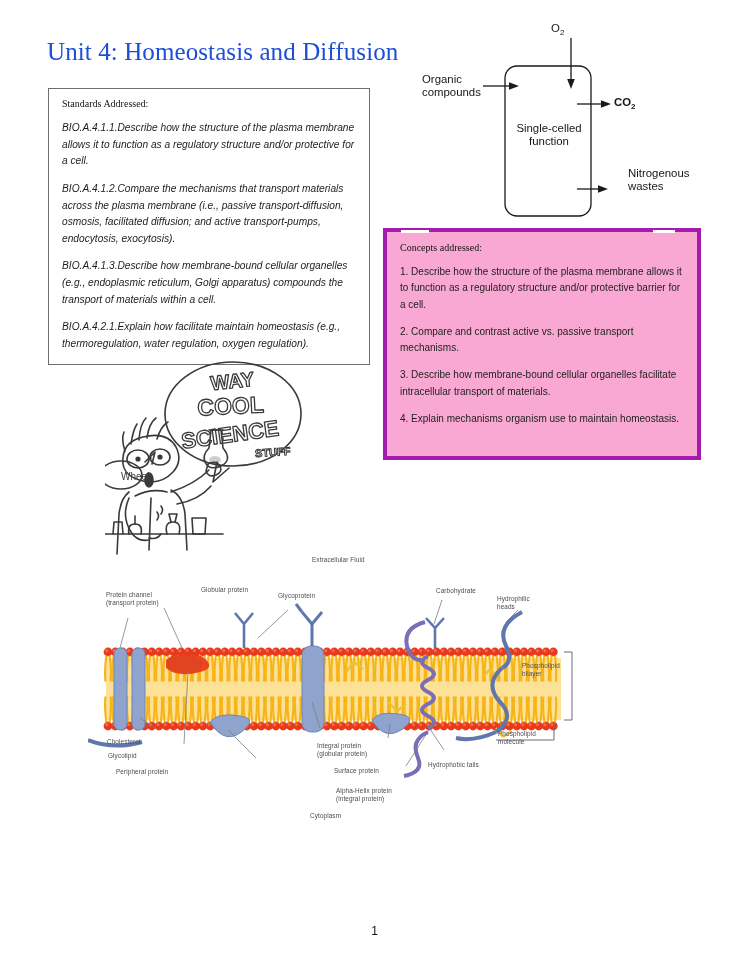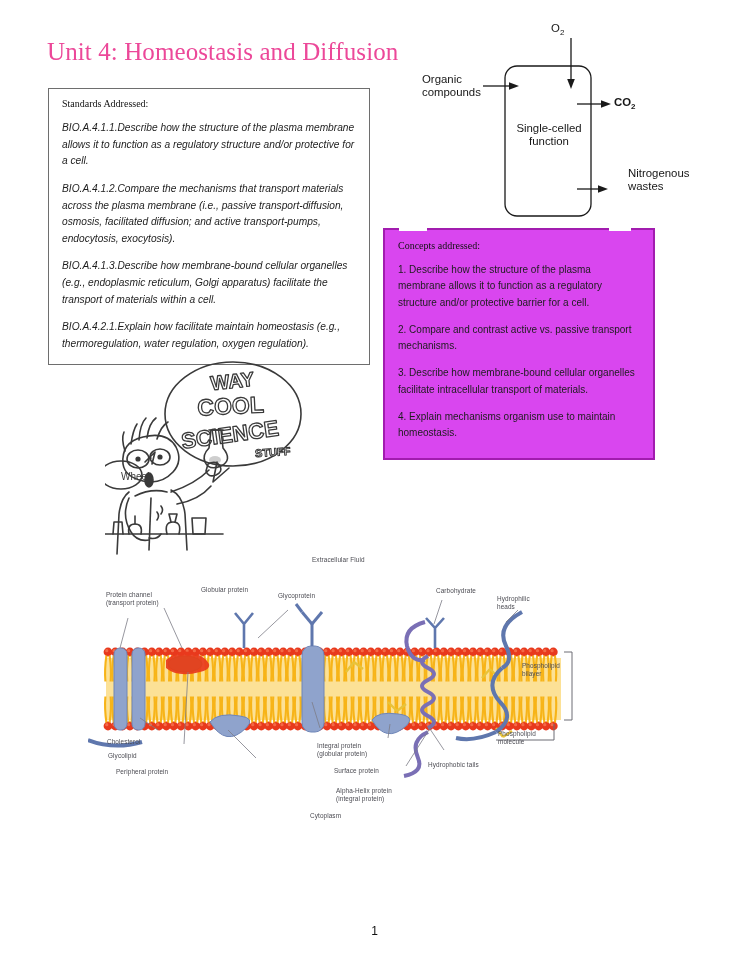--- a/index.html
+++ b/index.html
@@ -3,32 +3,32 @@
 <meta charset="utf-8">
 <style>
   html,body{margin:0;padding:0;background:#ffffff;}
   body{width:749px;height:970px;position:relative;overflow:hidden;
        font-family:"Liberation Sans", sans-serif;color:#1a1a1a;}
 
   .page{position:absolute;inset:0;background:#fff;}
 
   
   .doc-title{position:absolute;left:47px;top:38px;font-family:"Liberation Serif", serif;
-             font-size:25px;line-height:1.1;color:#ec4899;letter-spacing:0.1px;white-space:nowrap;}
+             font-size:25px;line-height:1.1;color:#1d4ed8;letter-spacing:0.1px;white-space:nowrap;}
 
   
   .standards-box{position:absolute;left:48px;top:88px;width:322px;height:277px;
                  border:1px solid #6e6e6e;box-sizing:border-box;background:#fff;}
   .standards-inner{padding:9px 12px 0 13px;}
   .box-head{font-family:"Liberation Serif", serif;font-size:10px;color:#111;margin-bottom:11px;}
   .std-p{font-size:10.2px;line-height:1.63;color:#1d1d1d;margin:0 0 11px 0;font-style:italic;}
 
   
-  .concepts-box{position:absolute;left:383px;top:228px;width:272px;height:232px;
-                border:2px solid #a21caf;box-sizing:border-box;background:#d946ef;}
+  .concepts-box{position:absolute;left:383px;top:228px;width:318px;height:232px;
+                border:4px solid #a21caf;box-sizing:border-box;background:#f9a8d4;}
   
   .notch{position:absolute;background:#fff;height:3px;top:-2px;}
   .notch.n1{left:14px;width:28px;}
   .notch.n2{right:22px;width:22px;}
   .concepts-inner{padding:10px 13px 0 13px;}
   .con-p{font-size:10px;line-height:1.63;color:#1d1d1d;margin:0 0 11px 0;}
 
   
   .cell-diagram{position:absolute;left:408px;top:22px;width:292px;height:212px;}
   .cd-label{position:absolute;font-family:"Liberation Sans", sans-serif;font-size:11.4px;
@@ -88,21 +88,21 @@
       <div>Single-celled</div>
       <div>function</div>
     </div>
   </div>
 
   <div class="standards-box">
     <div class="standards-inner">
       <div class="box-head">Standards Addressed:</div>
       <p class="std-p">BIO.A.4.1.1.Describe how the structure of the plasma membrane allows it to function as a regulatory structure and/or protective for a cell.</p>
       <p class="std-p">BIO.A.4.1.2.Compare the mechanisms that transport materials across the plasma membrane (i.e., passive transport-diffusion, osmosis, facilitated diffusion; and active transport-pumps, endocytosis, exocytosis).</p>
-      <p class="std-p">BIO.A.4.1.3.Describe how membrane-bound cellular organelles (e.g., endoplasmic reticulum, Golgi apparatus) facilitate the transport of materials within a cell.</p>
+      <p class="std-p">BIO.A.4.1.3.Describe how membrane-bound cellular organelles (e.g., endoplasmic reticulum, Golgi apparatus) compounds the transport of materials within a cell.</p>
       <p class="std-p">BIO.A.4.2.1.Explain how facilitate maintain homeostasis (e.g., thermoregulation, water regulation, oxygen regulation).</p>
     </div>
   </div>
 
   <div class="concepts-box">
     <div class="notch n1"></div>
     <div class="notch n2"></div>
     <div class="concepts-inner">
       <div class="box-head">Concepts addressed:</div>
       <p class="con-p">1. Describe how the structure of the plasma membrane allows it to function as a regulatory structure and/or protective barrier for a cell.</p>

